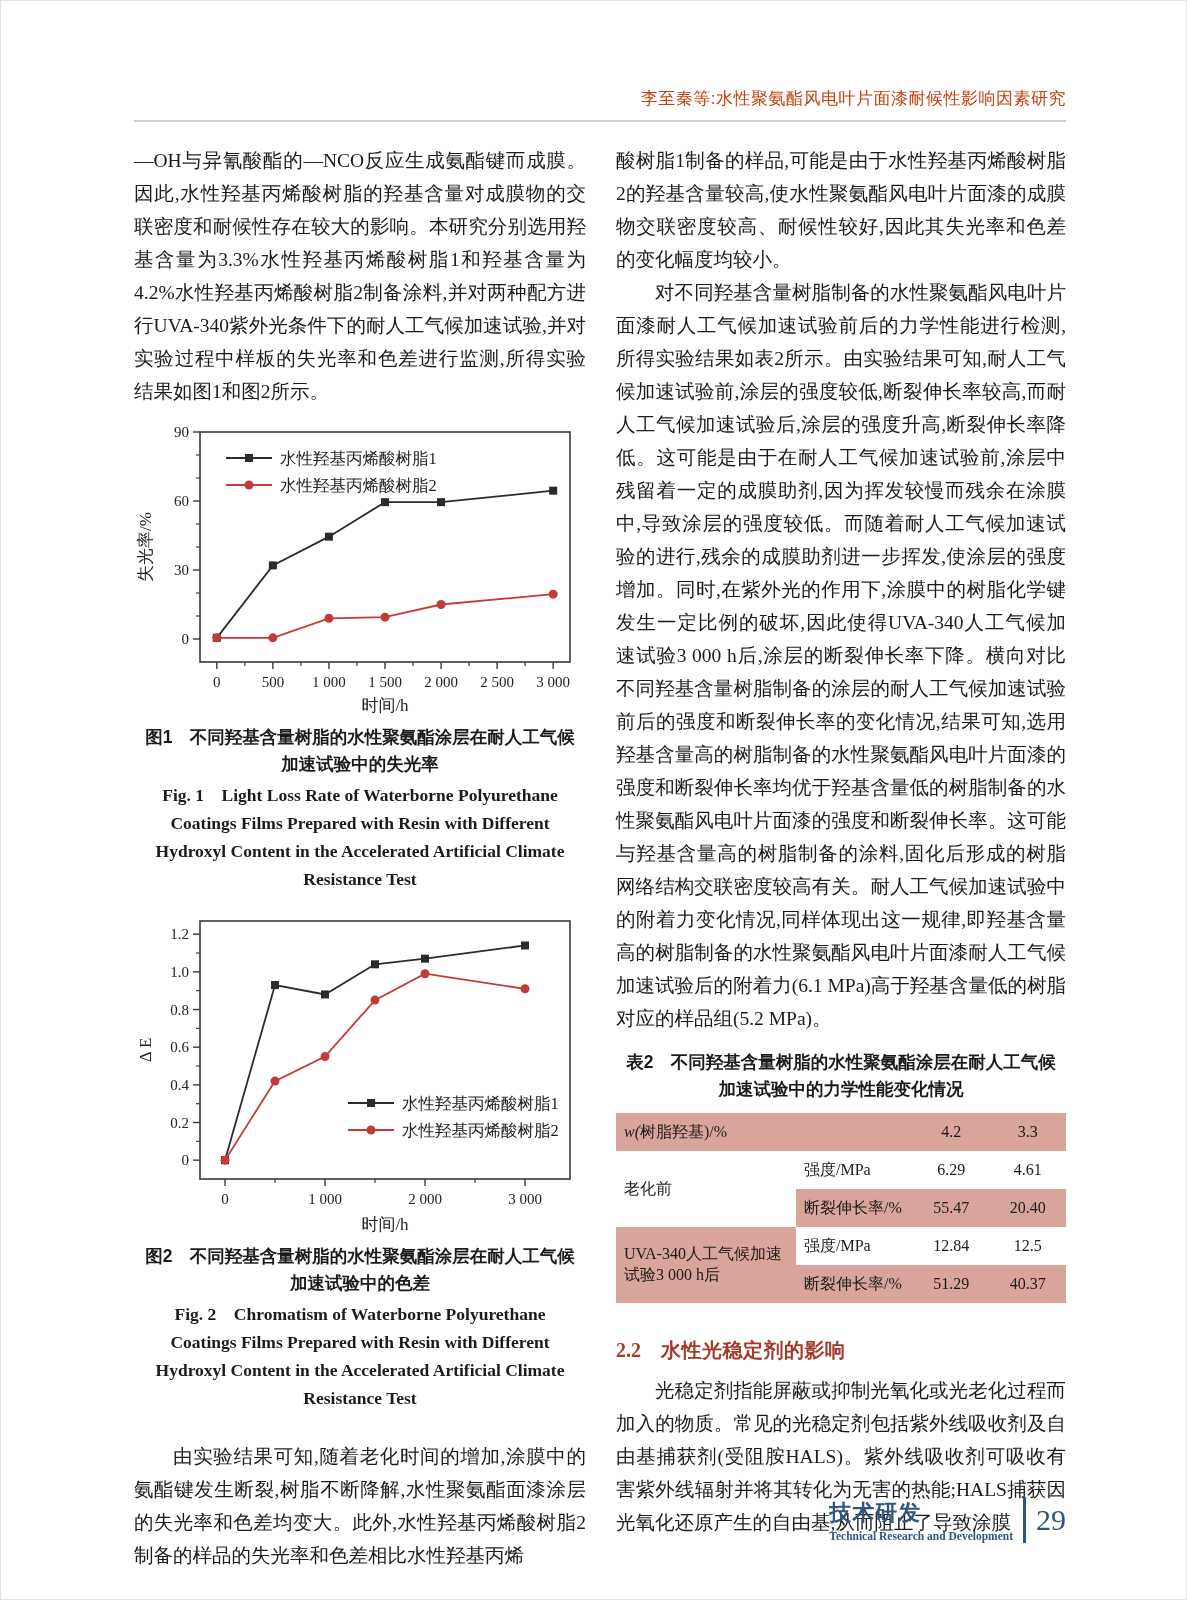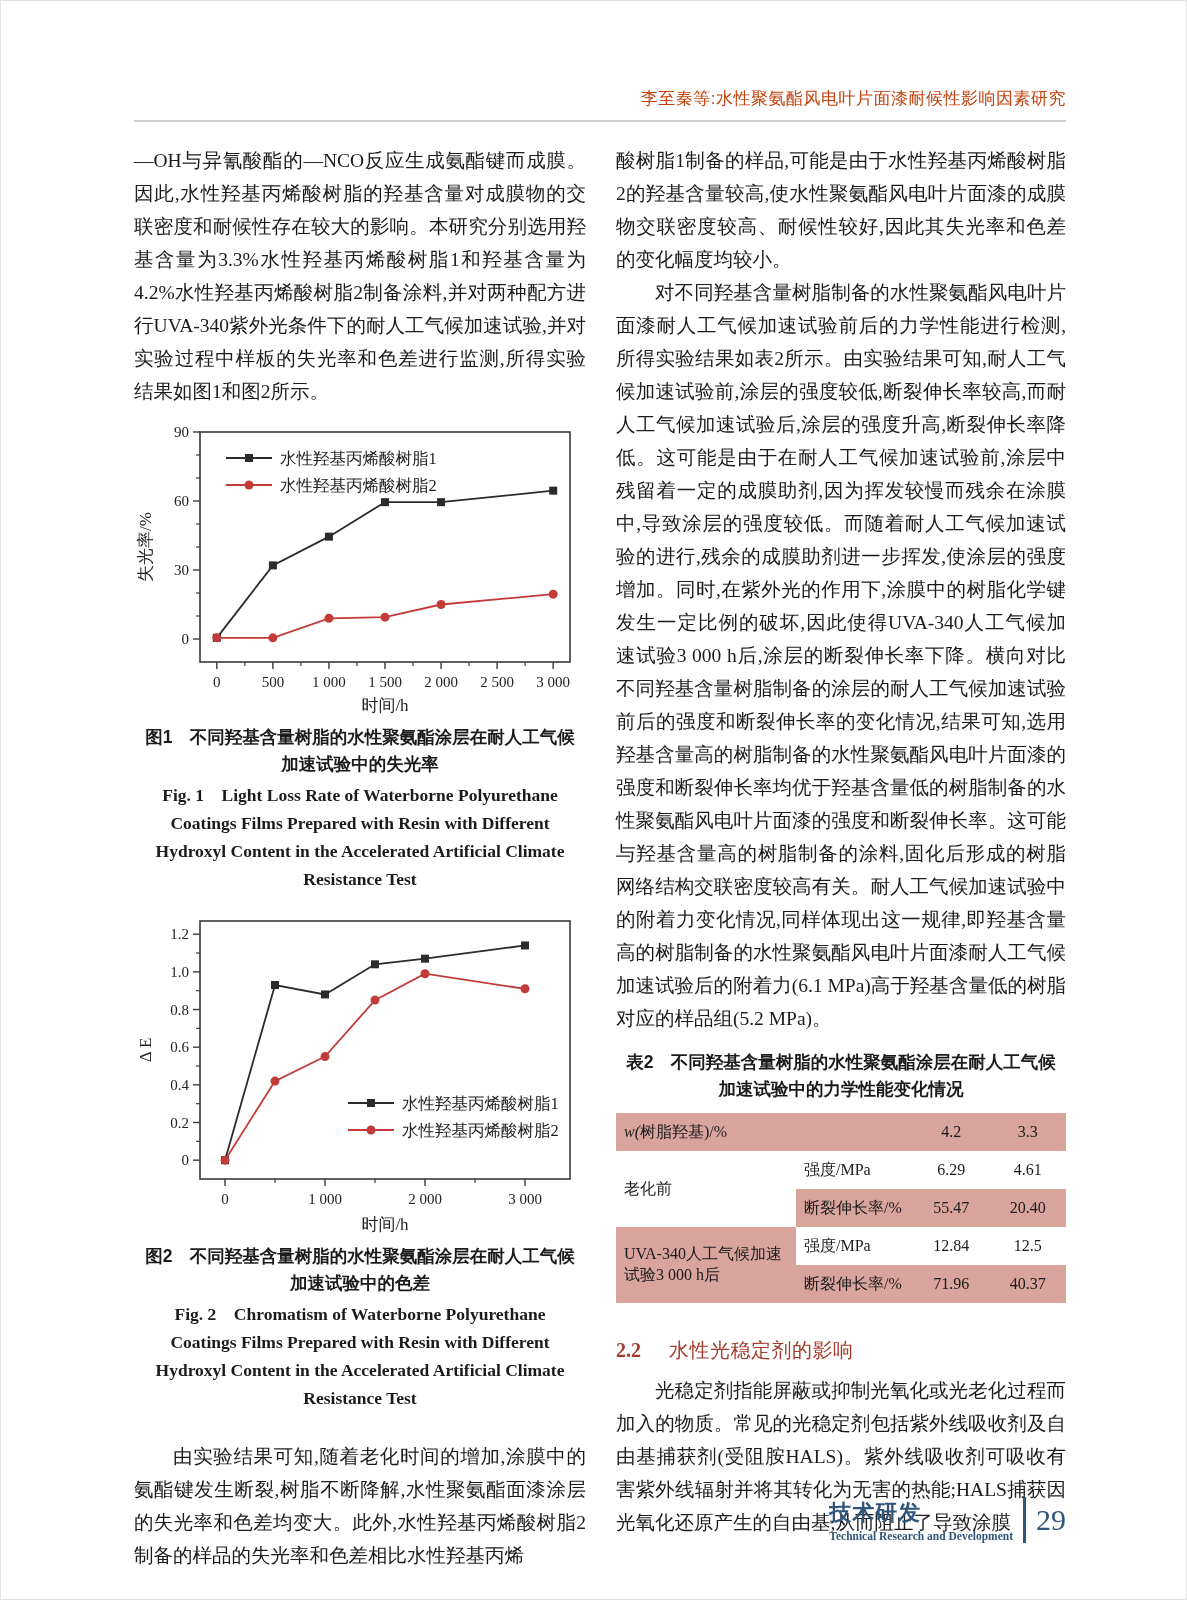--- a/index.html
+++ b/index.html
@@ -41,21 +41,21 @@
   .tbl-wrap { margin-top:10px; }
   table.t2 { width:100%; border-collapse:collapse; font-size:16px; table-layout:fixed; }
   table.t2 td { padding:5px 8px; height:38px; vertical-align:middle; }
   .pink { background:#d9a49c; }
   .cell-label { text-align:left; }
   .cell-prop { text-align:left; }
   .cell-val { text-align:center; }
   .w-ital::first-letter { font-style:italic; }
   .sec-head { margin-top:34px; color:#a23b2b; font-size:20px; display:flex; align-items:baseline; }
   .sec-num { font-weight:bold; margin-right:20px; }
-  .sec-title { font-family:"Liberation Sans","DejaVu Sans",sans-serif; font-weight:normal; letter-spacing:.5px;margin-left:8px; }
+  .sec-title { font-family:"Liberation Sans","DejaVu Sans",sans-serif; font-weight:bold; letter-spacing:.5px; }
   .sec-head + p.body { margin-top:10px; }
   .footer {
     position:absolute; right:120px; bottom:56px;
     display:flex; align-items:center; color:#31547a;
   }
   .f-left { margin-right:10px; }
   .f-cn { font-family:"Liberation Sans","DejaVu Sans",sans-serif; font-weight:bold; font-size:22px; letter-spacing:1px; }
   .f-en { font-size:11.5px; font-weight:bold; margin-top:2px; }
   .f-bar { width:3px; height:46px; background:#31547a; margin-right:10px; }
   .f-num { font-size:30px; }
@@ -235,21 +235,21 @@
               <td class="pink cell-val">20.40</td>
             </tr>
             <tr>
               <td rowspan="2" class="pink cell-label">UVA-340人工气候加速试验3 000 h后</td>
               <td class="cell-prop">强度/MPa</td>
               <td class="cell-val">12.84</td>
               <td class="cell-val">12.5</td>
             </tr>
             <tr>
               <td class="pink cell-prop">断裂伸长率/%</td>
-              <td class="pink cell-val">71.96</td>
+              <td class="pink cell-val">51.29</td>
               <td class="pink cell-val">40.37</td>
             </tr>
           </tbody>
             </table>
         </div>
       </div>
 
       <div class="sec-head">
         <span class="sec-num">2.2</span>
         <span class="sec-title">水性光稳定剂的影响</span>

